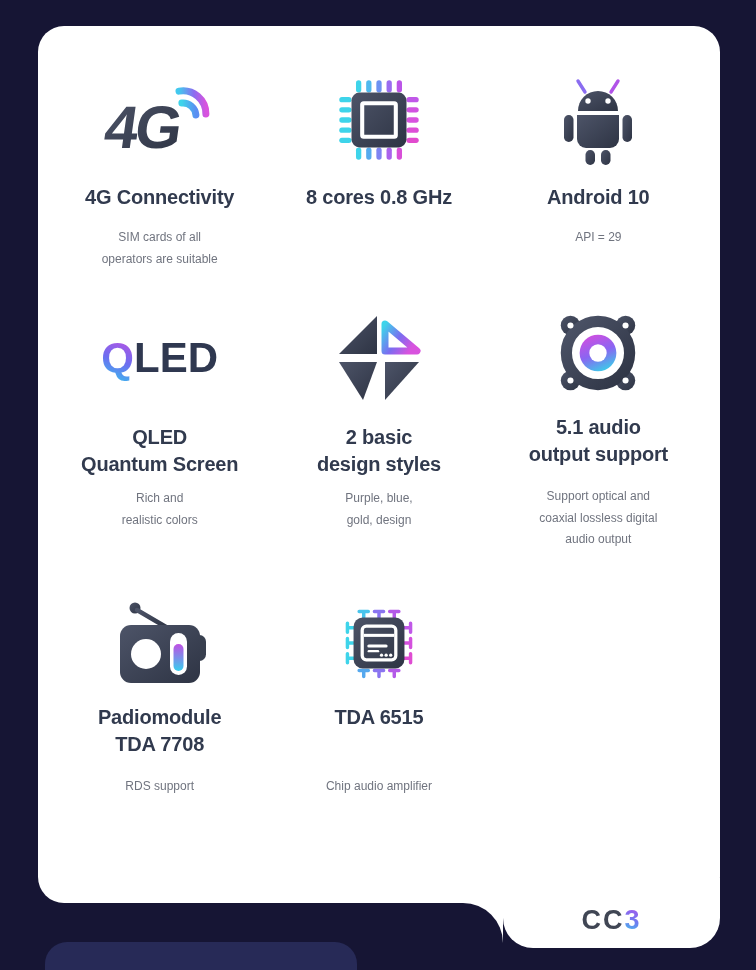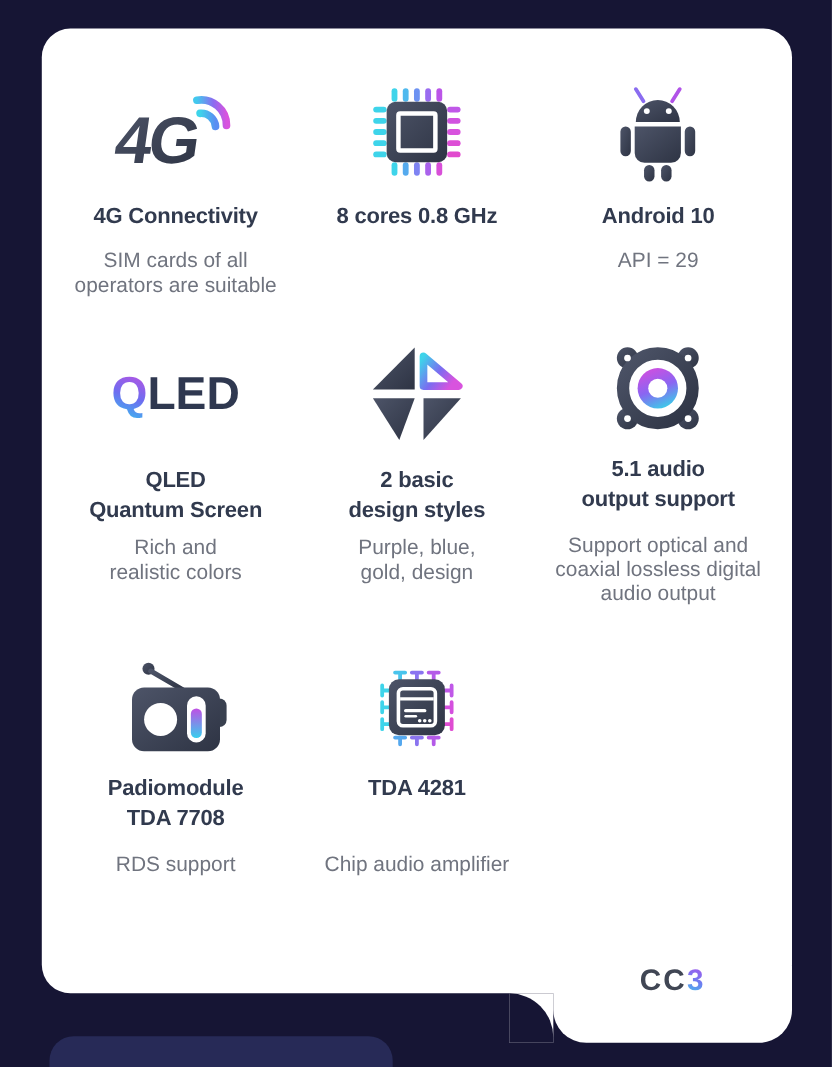--- a/index.html
+++ b/index.html
@@ -10,28 +10,28 @@
   .grid{display:grid;grid-template-columns:1fr 1fr 1fr;padding:30px 12px 0;}
   .cell{display:flex;flex-direction:column;align-items:center;text-align:center;}
   .r1{height:236px}.r2{height:290px}
   .iconbox{display:flex;align-items:center;justify-content:center;}
   .r1 .iconbox{height:128px}.r2 .iconbox{height:132px}.r3 .iconbox{height:122px}
   .title{font-size:20px;font-weight:bold;color:#313a4e;line-height:27px;white-space:pre-line;
          margin-bottom:8px;letter-spacing:-0.2px;}
   .r1 .title{margin-bottom:16px}
   .r2 .title,.r3 .title{height:56px}
   .r3 .title{margin-bottom:16px}
-  .sub{font-size:19px;color:#70747f;line-height:21.5px;white-space:pre-line;}
+  .sub{font-size:12px;color:#70747f;line-height:21.5px;white-space:pre-line;}
   
   .qled{font-size:42px;font-weight:bold;letter-spacing:0;color:#2f3850;line-height:1;}
   .qled .q{background:linear-gradient(200deg,#c44fe0 5%,#6d6df0 55%,#35c5ee 100%);
            -webkit-background-clip:text;background-clip:text;color:transparent;}
   
   .flap{position:absolute;left:503px;top:878px;width:217px;height:70px;background:#ffffff;
-        border-radius:0 0 30px 30px;display:flex;justify-content:center;
+        border-radius:0 0 30px 30px;display:flex;justify-content:center;align-items:flex-end;
         padding-bottom:14px;box-sizing:border-box;}
   .flap-patch{position:absolute;left:463px;top:903px;width:40px;height:45px;background:#ffffff;}
   .flap-dark{position:absolute;left:463px;top:903px;width:40px;height:45px;background:#161534;
              border-top-right-radius:40px;}
   .logo{font-size:27px;font-weight:800;letter-spacing:2px;line-height:1;}
   .logo .cc{color:#404654;}
   .logo .three{background:linear-gradient(200deg,#a855ec 10%,#6d7df0 55%,#3bd2ea 100%);
                -webkit-background-clip:text;background-clip:text;color:transparent;}
   
   .bottom-card{position:absolute;left:45px;top:942px;width:312px;height:28px;
@@ -243,21 +243,21 @@
             <rect x="30" y="30" width="50" height="50" rx="9" fill="url(#gDark)"></rect>
             <rect x="38.5" y="38.5" width="33" height="33" rx="4" fill="none" stroke="#ffffff" stroke-width="3.2"></rect>
             <path d="M40,47.5 H70" stroke="#ffffff" stroke-width="3"></path>
             <path d="M45,58 H62" stroke="#ffffff" stroke-width="3" stroke-linecap="round"></path>
             <path d="M45,63 H54" stroke="#ffffff" stroke-width="2.4" stroke-linecap="round"></path>
             <circle cx="57.5" cy="67" r="1.6" fill="#ffffff"></circle>
             <circle cx="62" cy="67" r="1.6" fill="#ffffff"></circle>
             <circle cx="66.5" cy="67" r="1.6" fill="#ffffff"></circle>
           </svg>
         </div>
-        <div class="title">TDA 4281</div>
+        <div class="title">TDA 6515</div>
         <div class="sub">Chip audio amplifier</div>
       </div>
 
     </div>
   </div>
 
   <div class="flap-patch"></div>
   <div class="flap-dark"></div>
   <div class="flap">
     <div class="logo"><span class="cc">CC</span><span class="three">3</span></div>

